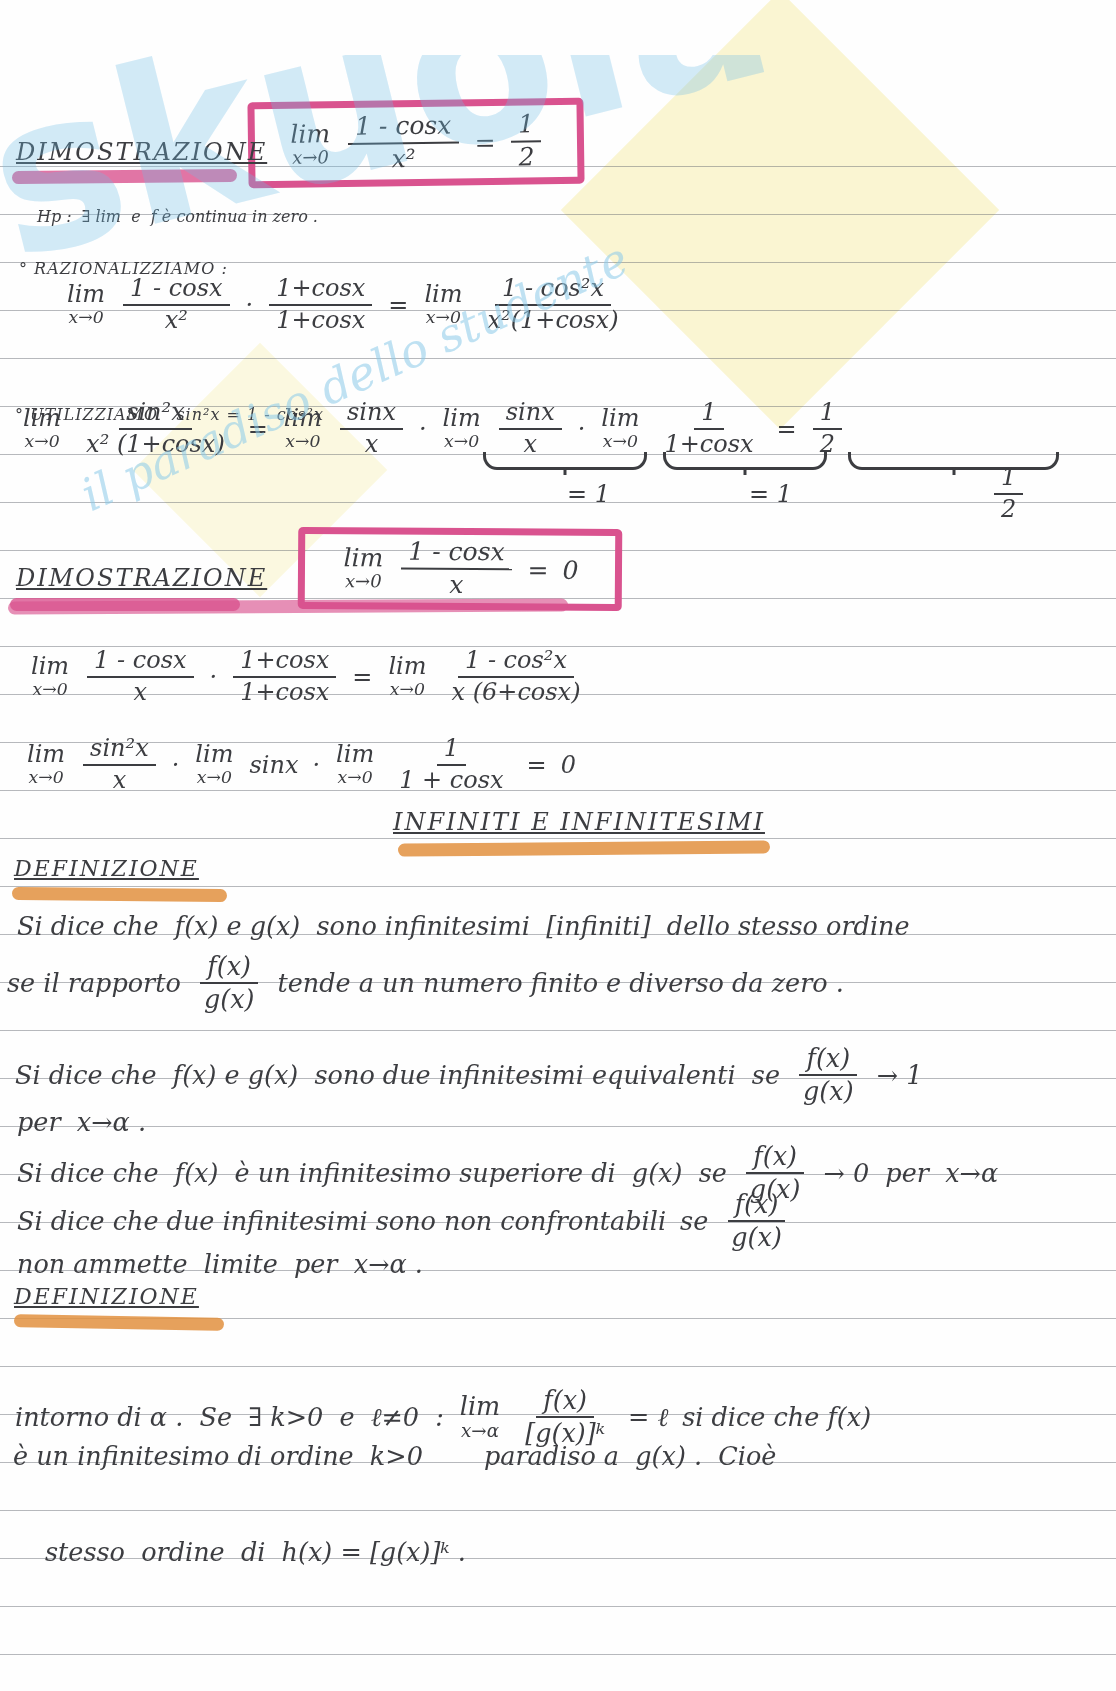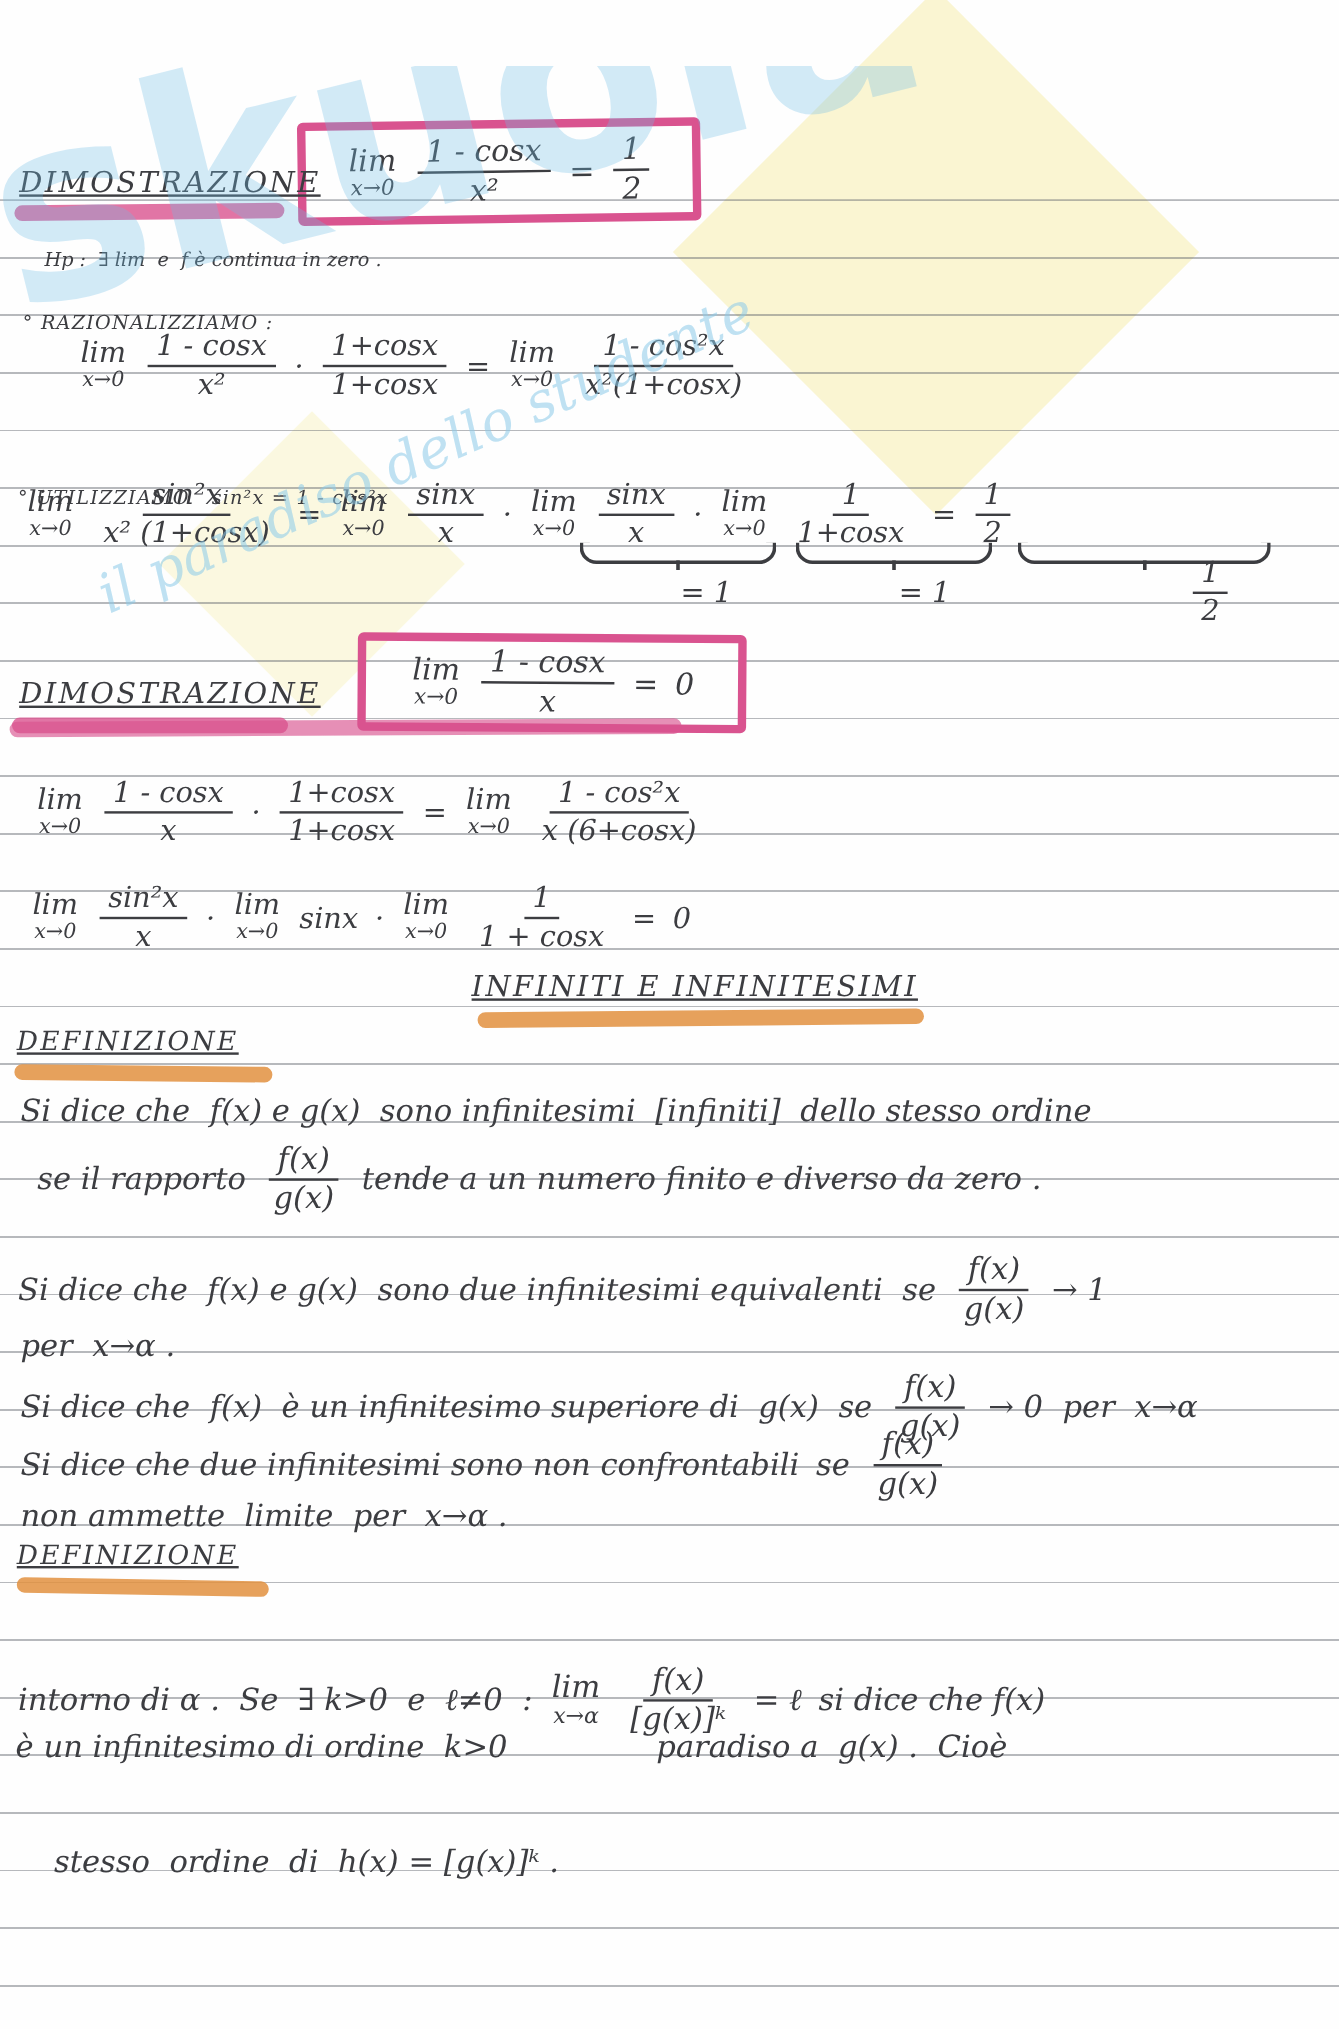--- a/index.html
+++ b/index.html
@@ -251,21 +251,21 @@
 
   <div class="ink caps" style="left:393px;top:808px;">INFINITI  E  INFINITESIMI</div>
   <div class="bar orange" style="left:398px;top:842px;width:372px;transform:rotate(-0.5deg);"></div>
 
   <div class="ink caps" style="left:14px;top:856px;font-size:22px;">DEFINIZIONE</div>
   <div class="bar orange" style="left:12px;top:888px;width:215px;transform:rotate(0.6deg);"></div>
 
   <div class="ink row body-line" style="left:10px;top:902px;height:48px;">
       <span class="tok">Si dice che  f(x) e g(x)  sono infinitesimi  [infiniti]  dello stesso ordine</span>
     </div>
-  <div class="ink row body-line" style="left:24px;top:948px;height:70px;justify-content:flex-end;">
+  <div class="ink row body-line" style="left:0;top:948px;height:70px;justify-content:flex-end;">
       <span class="tok">se il rapporto</span>
       <span class="frac">
         <span class="fn">f(x)</span>
         <span class="fd">g(x)</span>
       </span>
       <span class="tok">tende a un numero finito e diverso da zero .</span>
     </div>
 
   <div class="ink row body-line" style="left:8px;top:1040px;height:70px;text-align:center;">
       <span class="tok">Si dice che  f(x) e g(x)  sono due infinitesimi equivalenti  se</span>
@@ -309,21 +309,21 @@
         <span class="lt">lim</span>
         <span class="ls">x→α</span>
       </span>
       <span class="frac">
         <span class="fn">f(x)</span>
         <span class="fd">[g(x)]ᵏ</span>
       </span>
       <span class="tok">= ℓ</span>
       <span class="tok">si dice che f(x)</span>
     </div>
-  <div class="ink row body-line" style="left:6px;top:1432px;height:48px;gap:110px;">
+  <div class="ink row body-line" style="left:6px;top:1432px;height:48px;gap:47px;">
       <span class="tok">è un infinitesimo di ordine  k&gt;0</span>
       <span class="tok">paradiso a  g(x) .  Cioè</span>
     </div>
   <div class="ink row body-line" style="left:38px;top:1528px;height:48px;">
       <span class="tok">stesso  ordine  di  h(x) = [g(x)]ᵏ .</span>
     </div>
 
 </div>
 
 </body></html>

